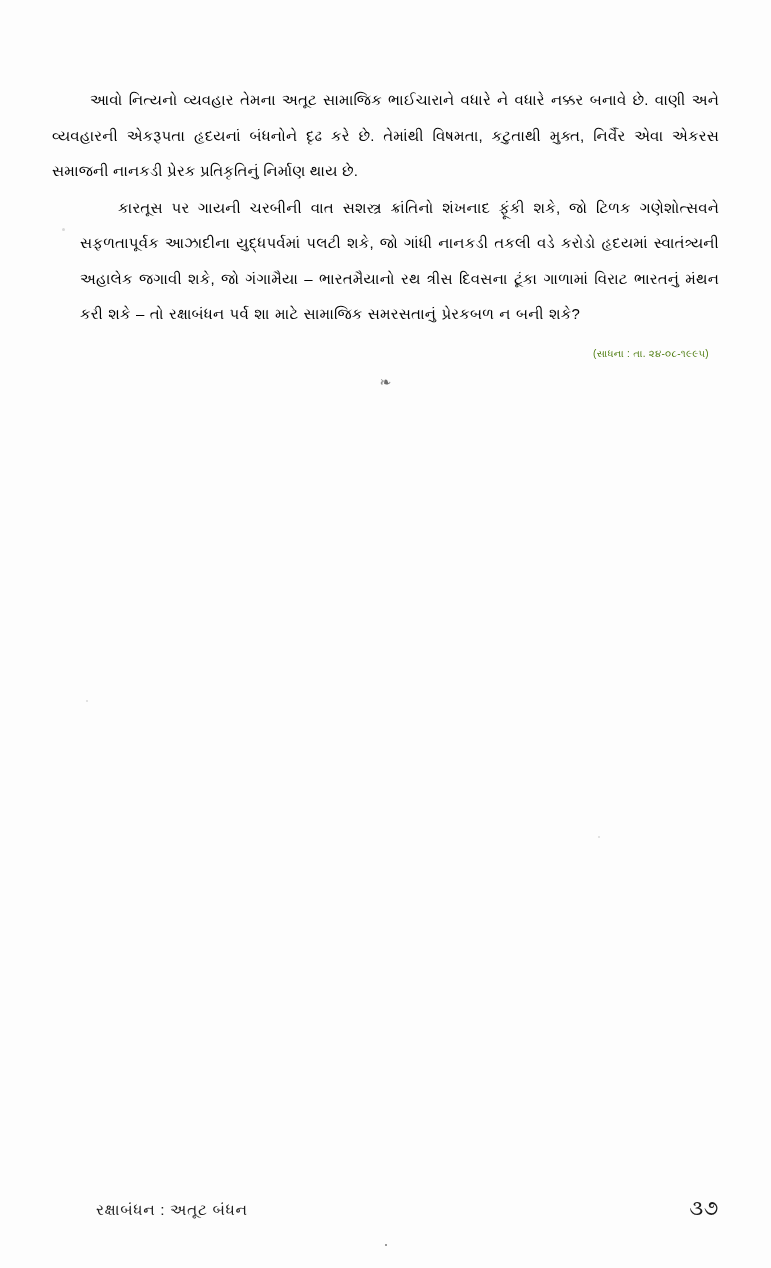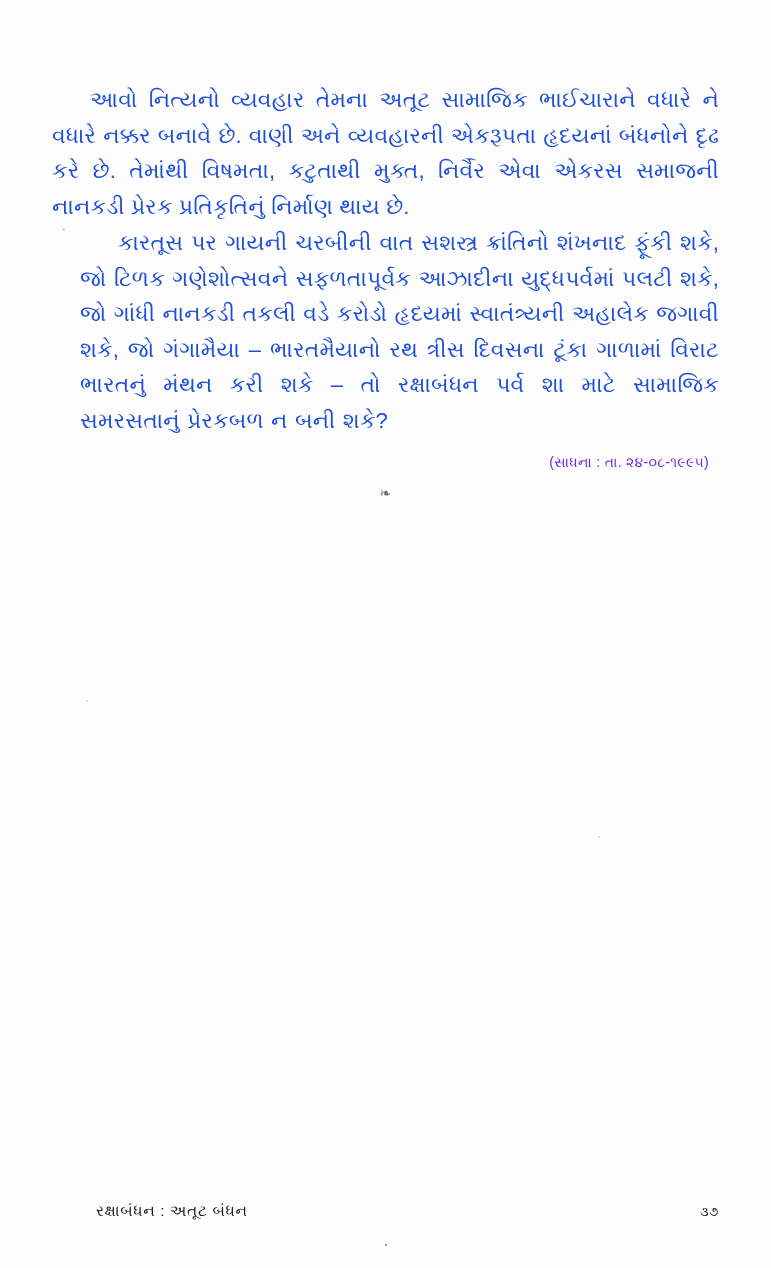--- a/index.html
+++ b/index.html
@@ -23,38 +23,38 @@
     background: #fdfdfd;
   }
   .content {
     position: absolute;
     left: 52px;
     top: 82px;
     width: 667px;
   }
   p.para {
     margin: 0 0 1px 0;
-    font-size: 22px;
+    font-size: 15px;
     line-height: 35.5px;
     text-align: justify;
     text-justify: inter-word;
     letter-spacing: 0.15px;
-    color: #1d4ed8;
+    color: #000000;
     text-indent: 38px;
     font-family: "Liberation Sans", sans-serif;
   }
   p.para.tight {
     word-spacing: 1px;
     margin-left: 28px;
   }
   .attribution {
     margin-top: 16px;
-    font-size: 14px;
+    font-size: 10px;
     text-align: right;
-    color: #6d28d9;
+    color: #4d7c0f;
     letter-spacing: 0.3px;
     padding-right: 10px;
   }
   .ornament {
     margin-top: 16px;
     text-align: center;
     font-size: 13px;
     color: #555;
     line-height: 1;
   }
@@ -74,21 +74,21 @@
     font-size: 15.5px;
     color: #1b1b1b;
     letter-spacing: 0.6px;
   }
   .footer-left {
     white-space: nowrap;
     margin-left: 44px;
   }
   .footer-right {
     white-space: nowrap;
-    font-size: 13px;
+    font-size: 21px;
   }
   .bottom-dot {
     position: absolute;
     left: 50%;
     bottom: 22px;
     transform: translateX(-50%);
     width: 2px;
     height: 2px;
     background: #777;
     border-radius: 50%;

